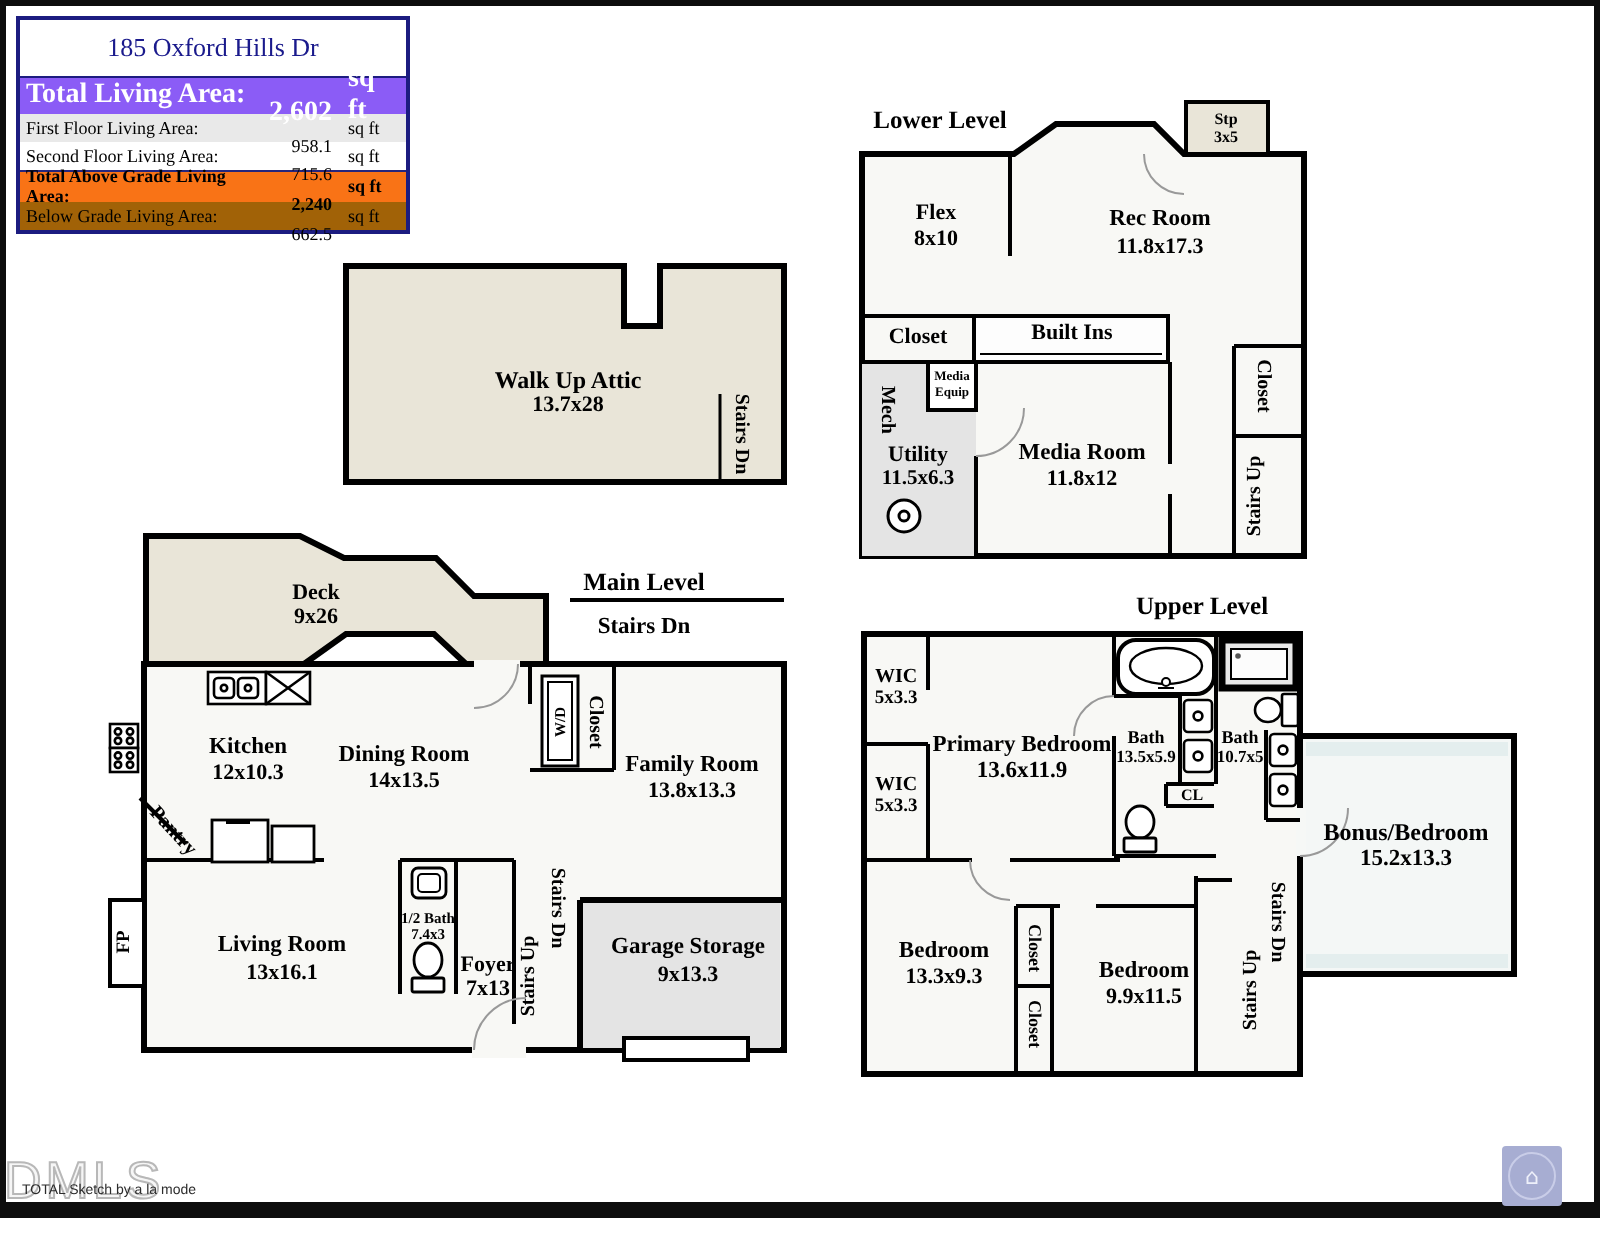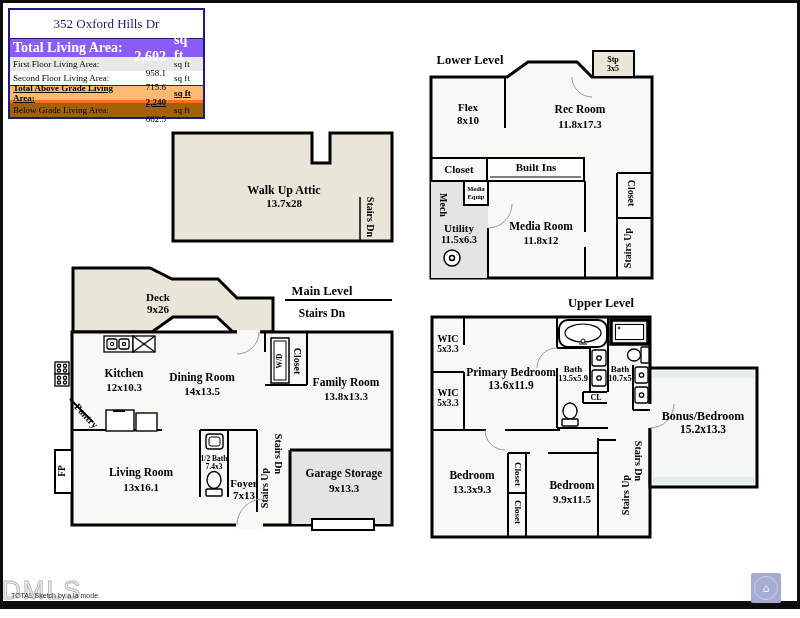--- a/index.html
+++ b/index.html
@@ -22,21 +22,21 @@
               background:#fff;z-index:4;}
   .at-title{height:28px;line-height:28px;text-align:center;color:#1a1a8c;font-size:13px;
             border-bottom:1px solid #1c1c80;}
   .at-row{display:flex;align-items:center;font-size:9px;height:14px;padding:0 3px;}
   .at-row .l{flex:1;text-align:left;}
   .at-row .v{width:36px;text-align:right;margin-top:17px;}
   .at-row .u{width:26px;text-align:left;padding-left:8px;}
   .at-row.hdr{background:#8b5cf6;color:#fff;font-weight:bold;height:18px;font-size:14px;}
   .at-row.r0{background:#e9e9e9;}
   .at-row.r1{background:#ffffff;}
-  .at-row.r2{background:#fdba74;font-weight:bold;border-top:1px solid #26267d;border-bottom:3px solid #f97316;text-decoration:underline;}
+  .at-row.r2{background:#f97316;font-weight:bold;border-top:1px solid #26267d;border-bottom:1px solid #f97316;}
   .at-row.r3{background:#a16207;}
   
   .watermark{position:absolute;left:2px;top:575px;font-family:"Liberation Sans",sans-serif;
              font-size:26px;letter-spacing:2px;color:#f6f6f6;-webkit-text-stroke:1px #b8b8b8;z-index:2;}
   .credit{position:absolute;left:11px;top:592px;font-family:"Liberation Sans",sans-serif;
           font-size:7px;color:#2b2b2b;z-index:3;}
   .logo{position:absolute;left:751px;top:573px;width:30px;height:30px;background:#a7add2;
         border-radius:2px;z-index:3;display:flex;align-items:center;justify-content:center;}
   .logo-circle{width:22px;height:22px;border-radius:50%;border:1px solid #c9cde8;
                display:flex;align-items:center;justify-content:center;color:#eef0fa;
@@ -218,21 +218,21 @@
       </g>
       <g stroke="#999" stroke-width="1">
         <path d="M485,430 A20,20 0 0 0 505,450"></path>
         <path d="M557,348 A20,20 0 0 0 537,368"></path>
         <path d="M674,404 A24,24 0 0 1 650,428"></path>
       </g>
     </g>
   </svg>
 
   <div class="area-table">
-    <div class="at-title">352 Oxford Hills Dr</div>
+    <div class="at-title">185 Oxford Hills Dr</div>
     <div class="at-row hdr">
       <span class="l">Total Living Area:</span>
       <span class="v">2,602</span>
       <span class="u">sq ft</span>
     </div>
     <div class="at-row r0">
       <span class="l">First Floor Living Area:</span>
       <span class="v">958.1</span>
       <span class="u">sq ft</span>
     </div>

